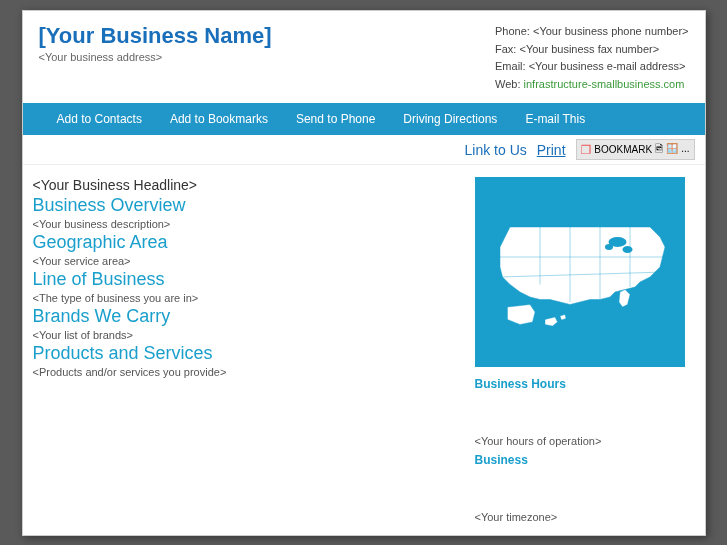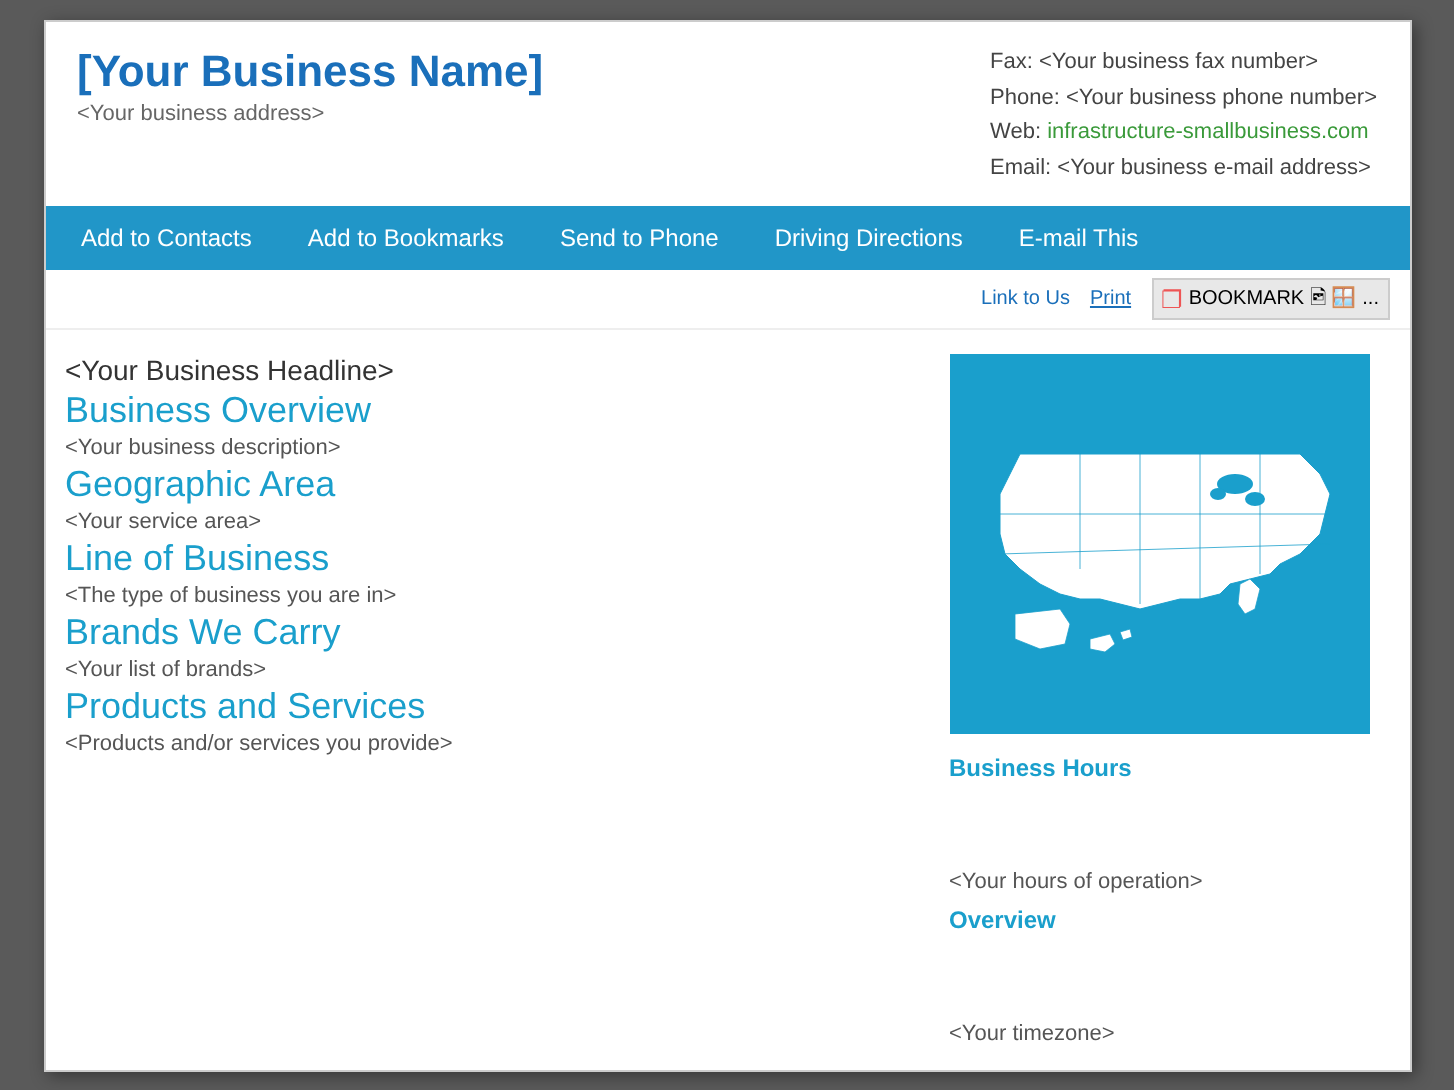--- a/index.html
+++ b/index.html
@@ -44,21 +44,21 @@
       line-height: 1.6;
     }
     .header-right .web-link {
       color: #3a9a3a;
     }
     
     .navbar {
       background: #2196c8;
       display: flex;
       align-items: center;
-      padding: 0 4px;
+      padding: 0 20px;
       height: 32px;
     }
     .navbar a {
       color: #fff;
       text-decoration: none;
       font-size: 12px;
       padding: 0 14px;
       height: 32px;
       display: flex;
       align-items: center;
@@ -68,21 +68,21 @@
     .util-bar {
       display: flex;
       justify-content: flex-end;
       align-items: center;
       padding: 4px 10px;
       gap: 10px;
       background: #fff;
       border-bottom: 1px solid #eee;
     }
     .util-bar a {
-      font-size: 10px;
+      font-size: 14px;
       color: #1a6fba;
       text-decoration: none;
     }
     .util-bar .print-link {
       color: #1a6fba;
       text-decoration: underline;
     }
     .bookmark-btn {
       background: #e8e8e8;
       border: 1px solid #ccc;
@@ -161,26 +161,26 @@
 <body>
 
 <div class="page-wrapper">
 
   <div class="header">
     <div class="header-left">
       <div class="business-name">[Your Business Name]</div>
       <div class="business-address">&lt;Your business address&gt;</div>
     </div>
     <div class="header-right">
+      <div>Phone: &lt;Your business phone number&gt;</div>
       <div>Fax: &lt;Your business fax number&gt;</div>
-      <div>Phone: &lt;Your business phone number&gt;</div>
+      <div>Email: &lt;Your business e-mail address&gt;</div>
       <div>
         <span>Web: </span><span class="web-link">infrastructure-smallbusiness.com</span>
       </div>
-      <div>Email: &lt;Your business e-mail address&gt;</div>
     </div>
   </div>
 
   <div class="navbar">
     <a>Add to Contacts</a>
     <a>Add to Bookmarks</a>
     <a>Send to Phone</a>
     <a>Driving Directions</a>
     <a>E-mail This</a>
   </div>
@@ -236,17 +236,17 @@
           <ellipse cx="295" cy="85" rx="10" ry="7" fill="#1a9fcc"></ellipse>
           <ellipse cx="258" cy="80" rx="8" ry="6" fill="#1a9fcc"></ellipse>
 
           <path d="M290,165 L300,175 L295,195 L285,200 L278,190 L280,170 Z" fill="white" stroke="#1a9fcc" stroke-width="0.8"></path>
         </svg>
       </div>
 
       <div class="right-section-title">Business Hours</div>
       <div class="right-section-desc">&lt;Your hours of operation&gt;</div>
 
-      <div class="right-section-title">Overview</div>
+      <div class="right-section-title">Business</div>
       <div class="right-section-desc">&lt;Your timezone&gt;</div>
     </div>
   </div>
 </div>
 
 </body></html>

